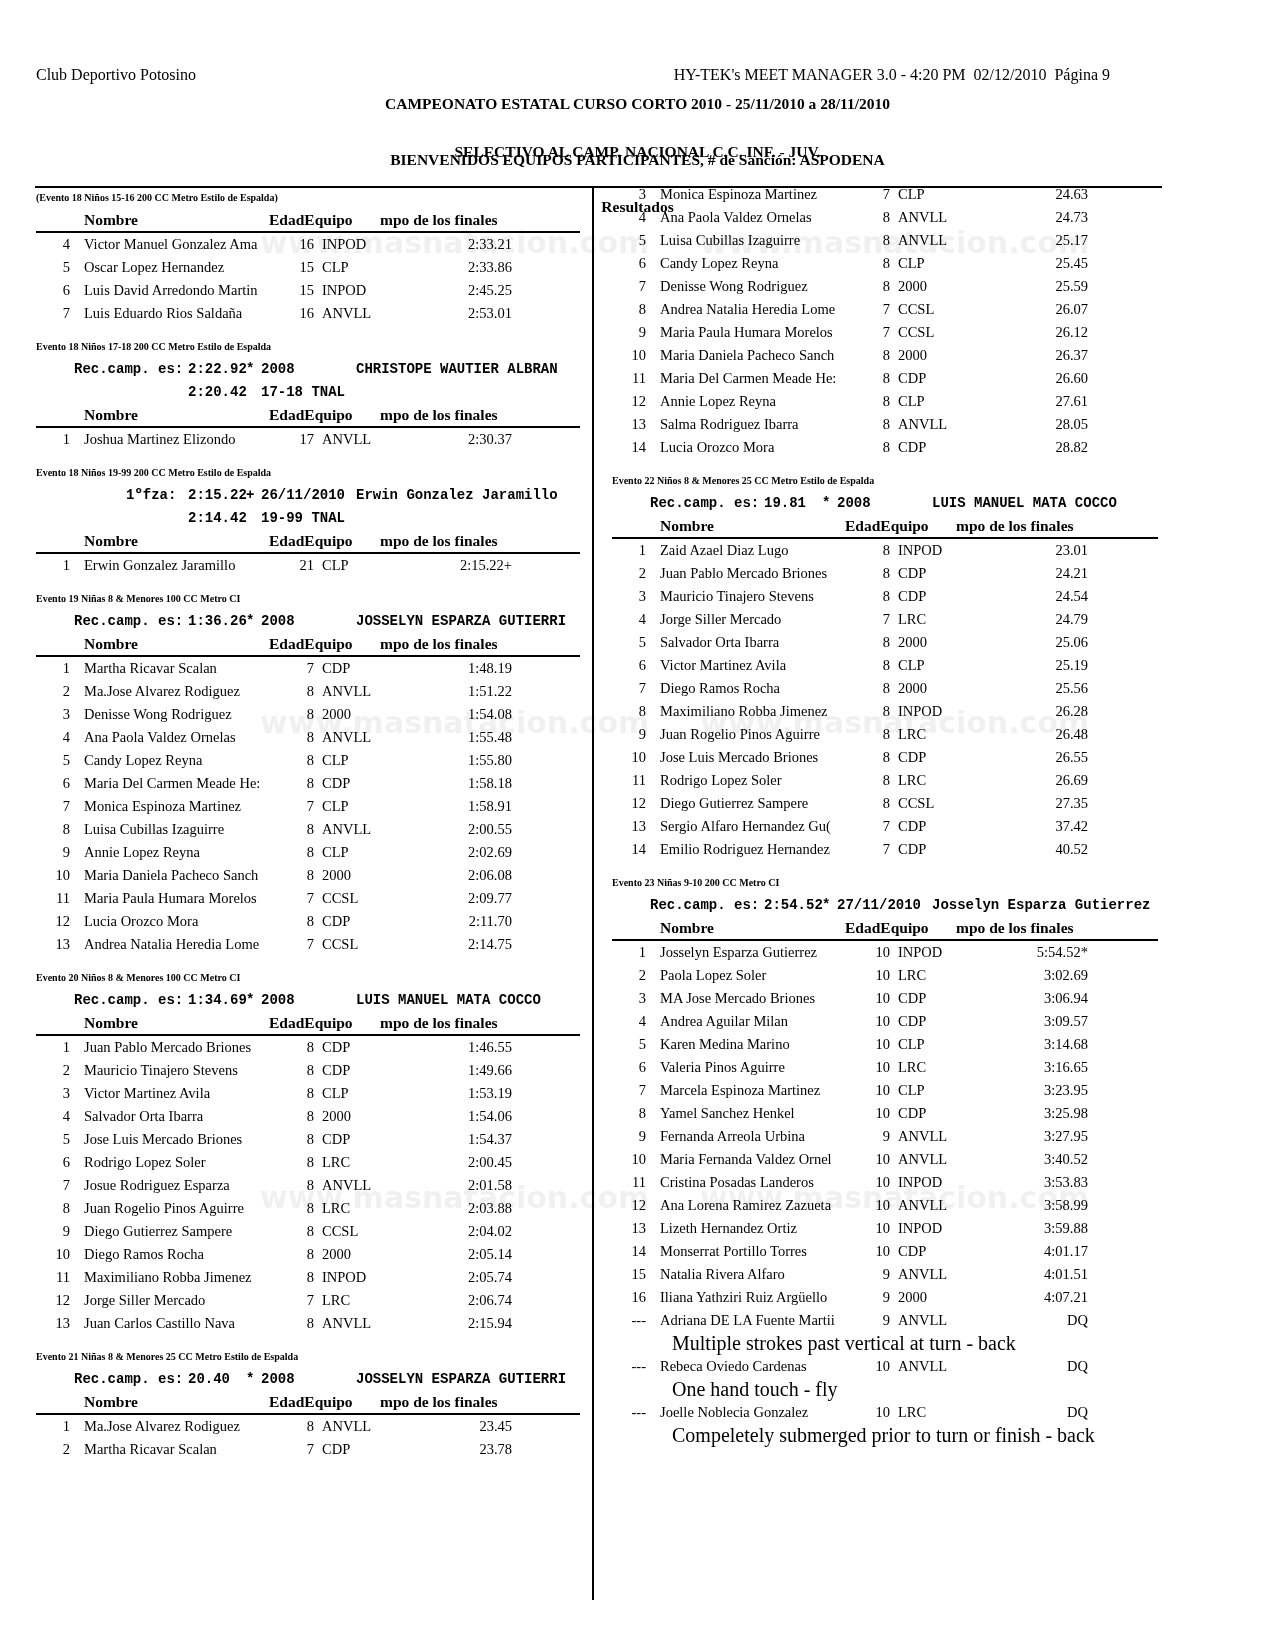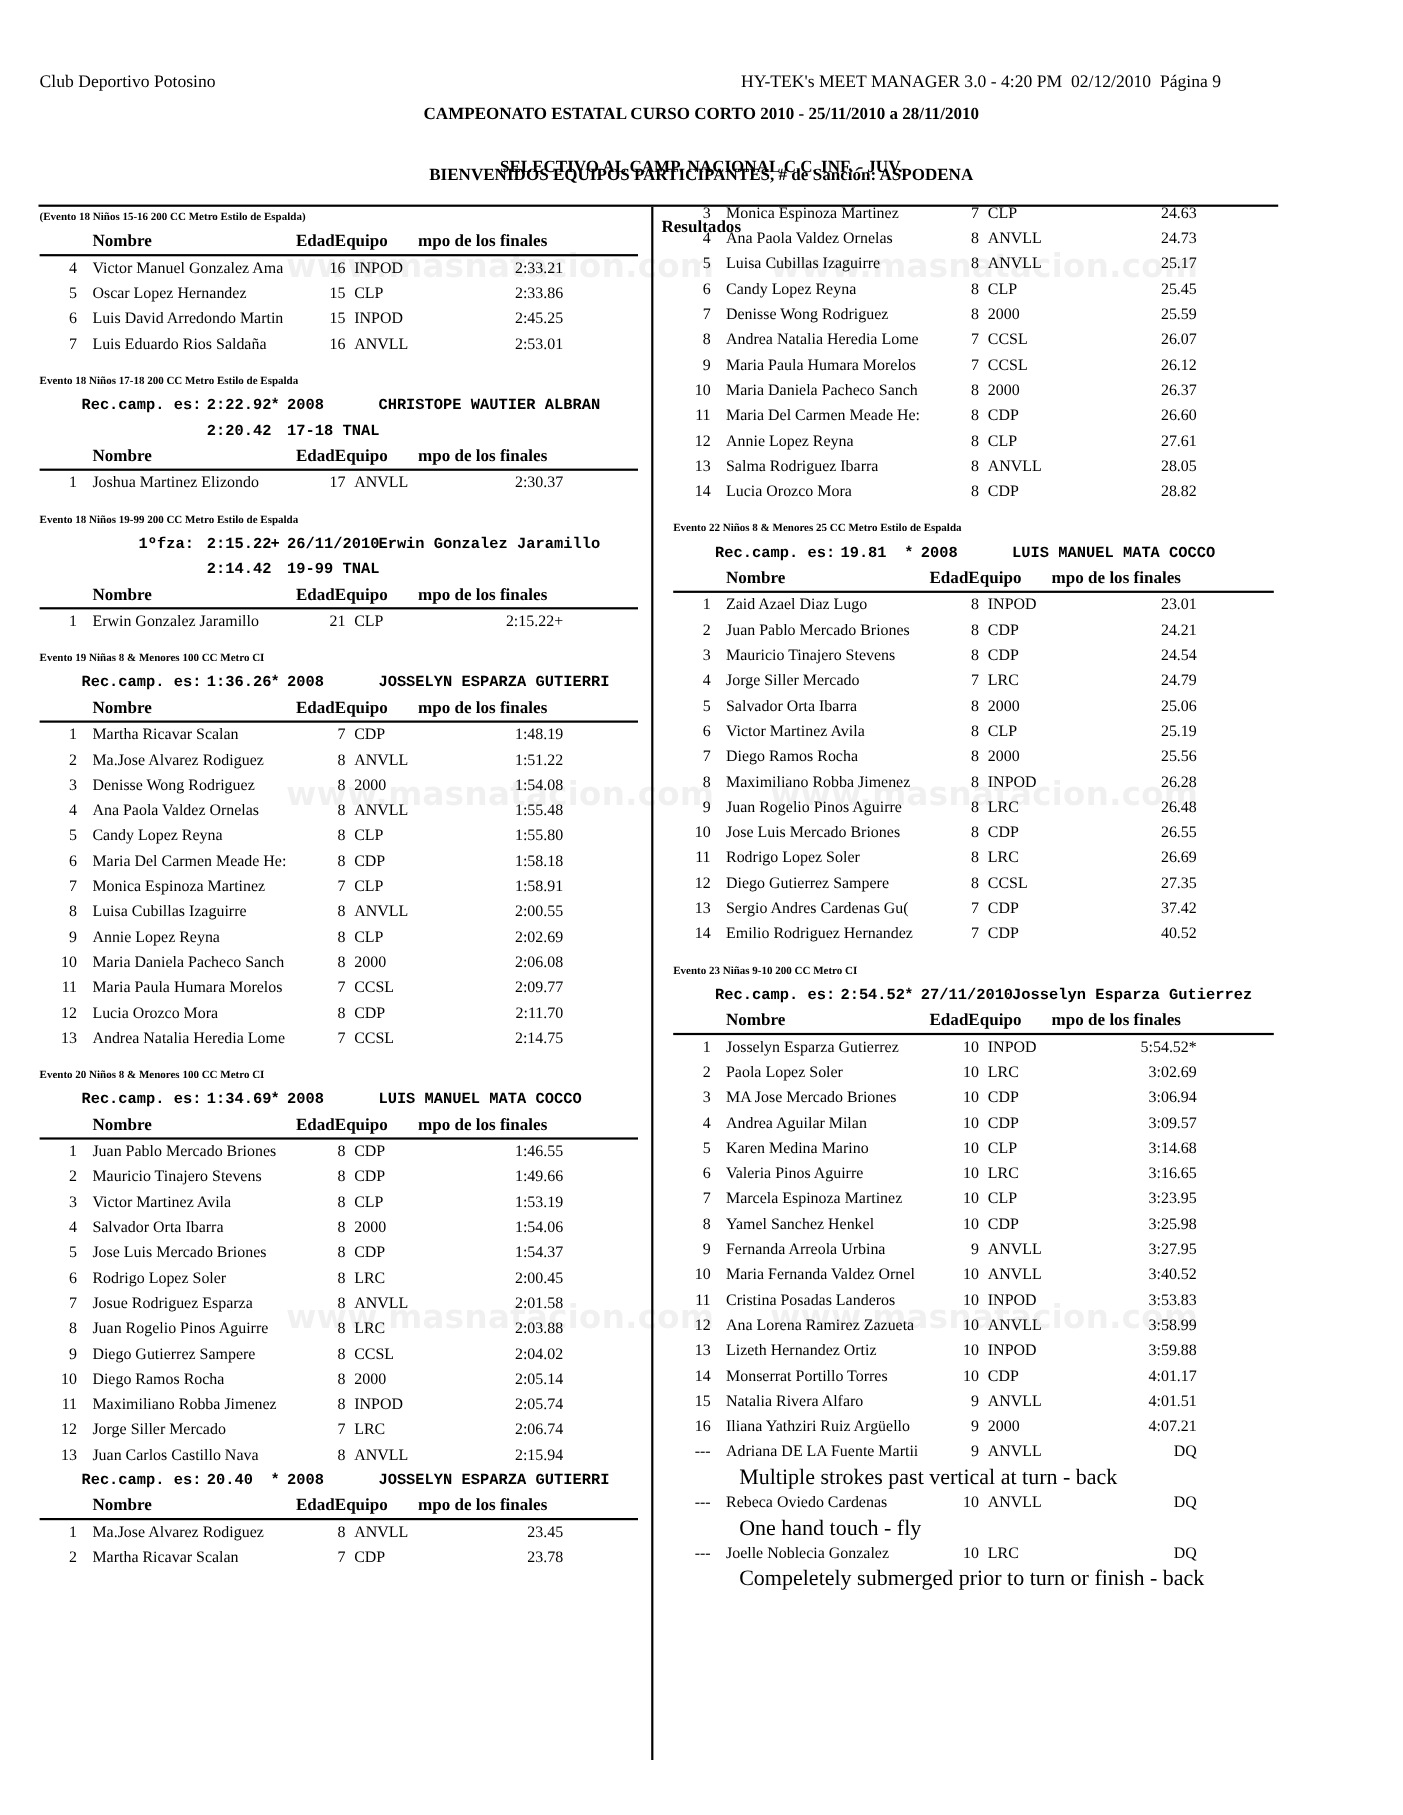--- a/index.html
+++ b/index.html
@@ -20,21 +20,21 @@
 
   .event { margin-bottom: 0; }
   .ev-title { font-weight: bold; font-size: 10px; height: 23px; line-height: 23px; white-space: nowrap; margin-top: 10px; }
   .rec { font-weight: bold; font-size: 14px; height: 23px; line-height: 23px; position: relative; white-space: nowrap; }
   .rec span { position: absolute; font-family: Liberation Mono, monospace; }
   .rec .lbl { left: 38px; }
   .rec .lbl.r { left: 90px; }
   .rec .time { left: 152px; }
   .rec .flag { left: 210px; }
   .rec .date { left: 225px; }
-  .rec .holder { left: 308px; overflow: hidden; white-space: nowrap; }
+  .rec .holder { left: 320px; overflow: hidden; white-space: nowrap; }
 
   .thead { position: relative; height: 22px; line-height: 22px; font-weight: bold; font-size: 15.5px; border-bottom: 2px solid #000; width: 544px; }
   .thead span { position: absolute; }
   .thead .h-name { left: 48px; text-align: center; }
   .thead .h-edad { left: 233px; }
   .thead .h-time { left: 344px; }
 
   .row { position: relative; height: 23px; line-height: 23px; font-size: 14.5px; white-space: nowrap; }
   .row span { position: absolute; }
   .row .place { left: 0; width: 34px; text-align: right; }
@@ -362,20 +362,21 @@
       </div>
       <div class="row">
         <span class="place">13</span>
         <span class="name">Juan Carlos Castillo Nava</span>
         <span class="age">8</span>
         <span class="team">ANVLL</span>
         <span class="time">2:15.94</span>
       </div>
     </div>
     <div class="event">
+      <div class="ev-title">Evento 21  Niñas 8 &amp; Menores 25 CC Metro Estilo de Espalda</div>
       <div class="rec">
         <span class="lbl">Rec.camp. es:</span>
         <span class="time">20.40</span>
         <span class="flag">*</span>
         <span class="date">2008</span>
         <span class="holder" style="width: 240px;">JOSSELYN ESPARZA GUTIERRI</span>
       </div>
       <div class="thead">
         <span class="h-name">Nombre</span>
         <span class="h-edad">EdadEquipo</span>
@@ -577,21 +578,21 @@
       </div>
       <div class="row">
         <span class="place">12</span>
         <span class="name">Diego Gutierrez Sampere</span>
         <span class="age">8</span>
         <span class="team">CCSL</span>
         <span class="time">27.35</span>
       </div>
       <div class="row">
         <span class="place">13</span>
-        <span class="name">Sergio Andres Cardenas Gu(</span>
+        <span class="name">Sergio Alfaro Hernandez Gu(</span>
         <span class="age">7</span>
         <span class="team">CDP</span>
         <span class="time">37.42</span>
       </div>
       <div class="row">
         <span class="place">14</span>
         <span class="name">Emilio Rodriguez  Hernandez</span>
         <span class="age">7</span>
         <span class="team">CDP</span>
         <span class="time">40.52</span>

